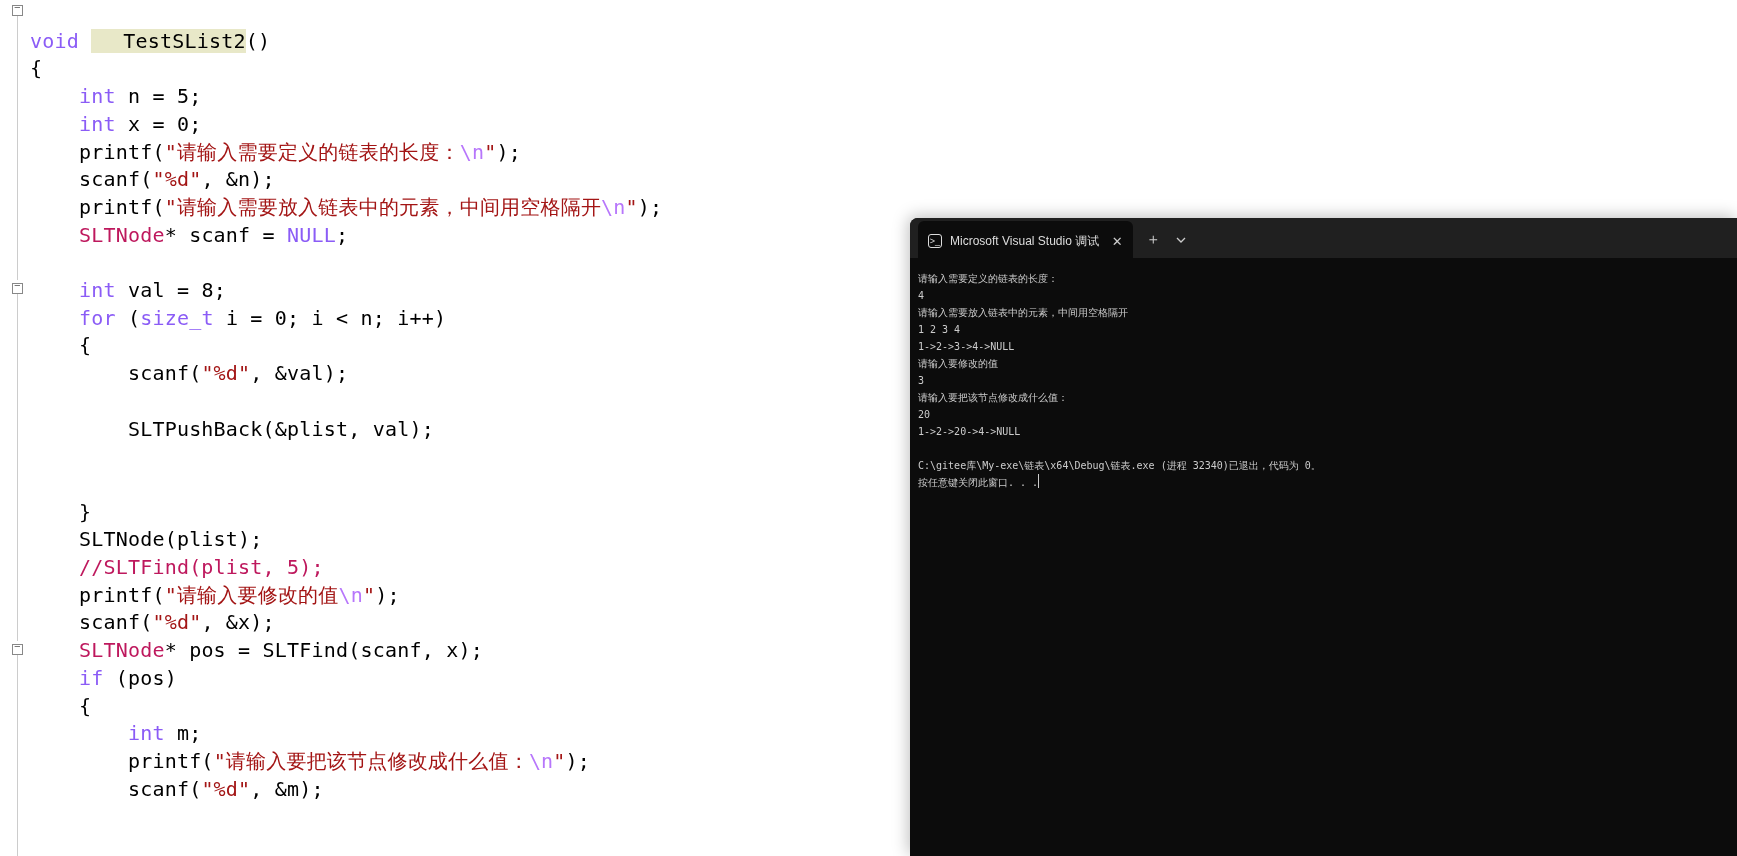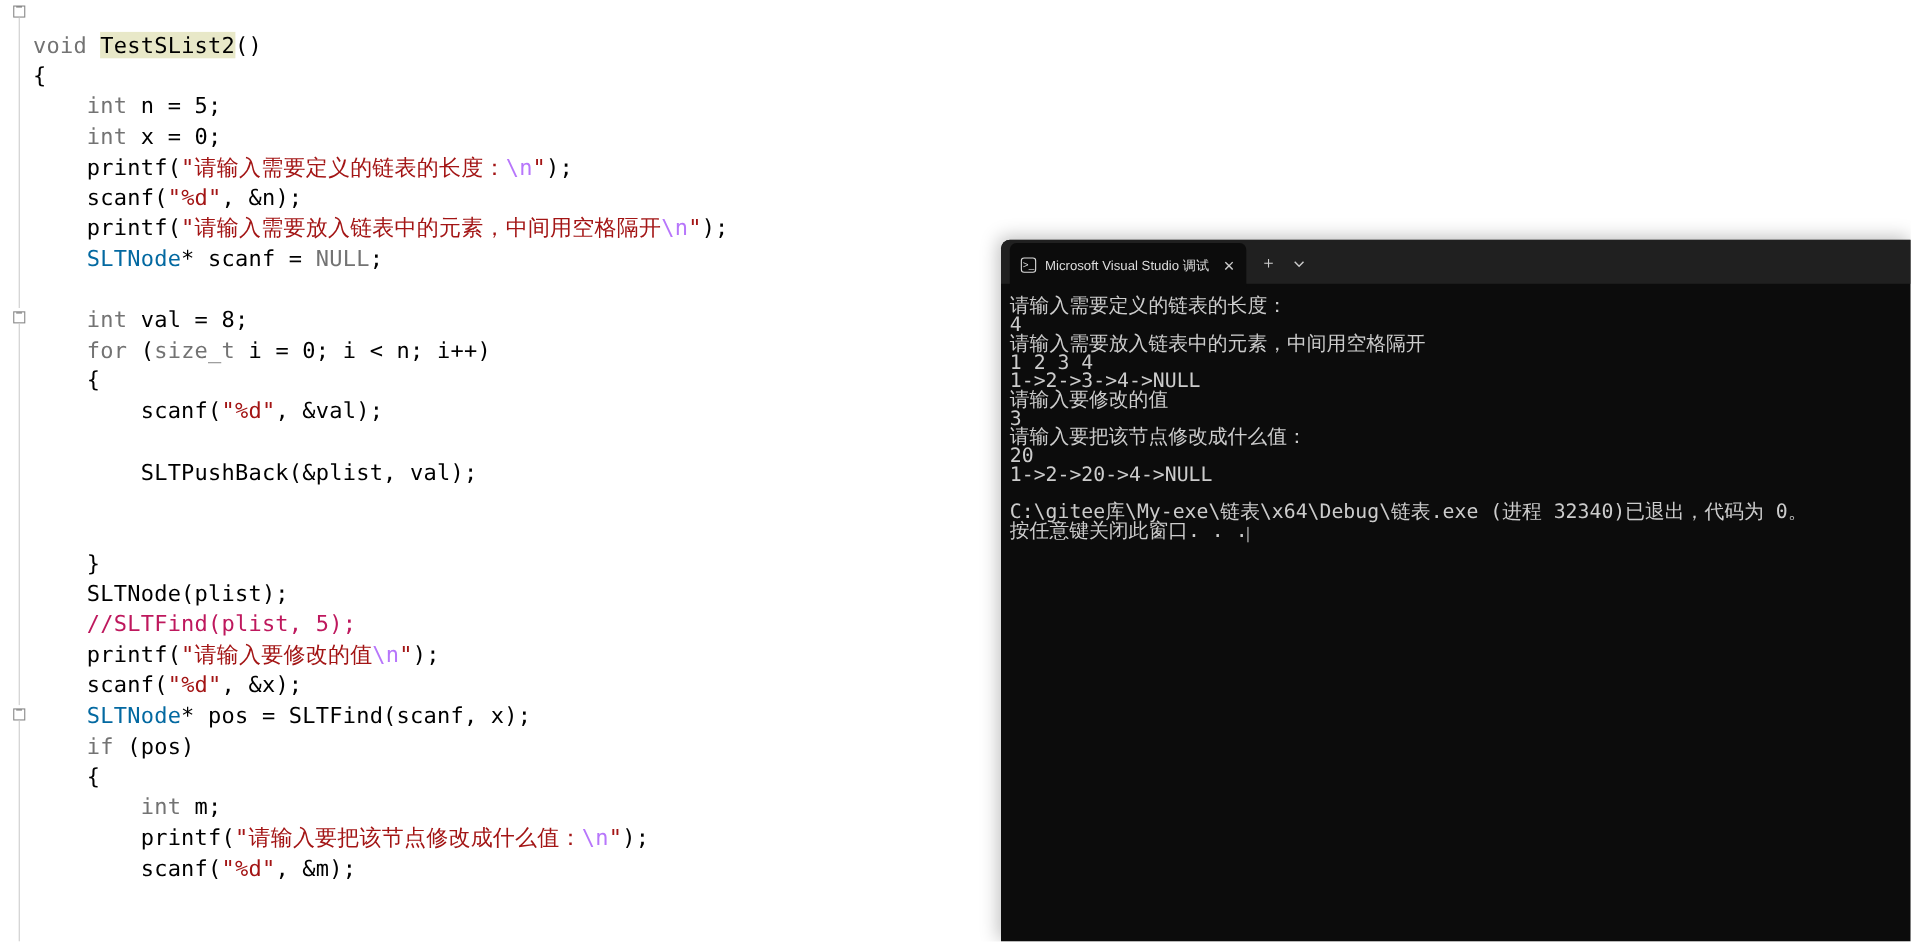--- a/index.html
+++ b/index.html
@@ -6,37 +6,37 @@
 body { background:#fff; width:1737px; height:856px; overflow:hidden; position:relative; font-family:Consolas,"Courier New",monospace; }
 
 
 .editor { position:absolute; left:0; top:0; width:100%; height:100%; background:#fff; }
 .gutter { position:absolute; left:0; top:0; width:30px; height:100%; background:#fff; }
 .fold-box { position:absolute; left:12px; width:11px; height:11px; border:1px solid #888; background:#fff; cursor:pointer; }
 .fold-box::before { content:"−"; position:absolute; left:1px; top:-4px; font-size:11px; color:#555; }
 .fold-line { position:absolute; left:17px; width:0; border-left:1px solid #ccc; }
 
 .code { position:absolute; left:30px; top:0; font-size:20px; line-height:27.7px; white-space:pre; font-family:Consolas,"NSimSun","SimSun",monospace; color:#000; letter-spacing:0.2px;}
-.kw { color:#737373; }
-.type { color:#0369a1; }
+.kw { color:#8b5cf6; }
+.type { color:#be185d; }
 .str { color:#a31515; }
 .esc { color:#b776fb; }
 .cmt { color:#be185d; }
-.hl { background:#e8e8c8; }
+.hl { background:#e8e8c8;padding-left:32px; }
 
 
 .term { position:absolute; left:910px; top:218px; width:827px; height:638px; background:#0c0c0c; border-radius:8px 0 0 0; box-shadow:-2px -2px 16px rgba(0,0,0,.25); overflow:hidden; }
 .term-titlebar { height:40px; background:#202020; display:flex; align-items:center; }
 .term-tab { height:40px; background:#0c0c0c; border-radius:6px 6px 0 0; margin-left:8px; margin-top:6px; display:flex; align-items:center; padding:0 10px 0 10px; gap:8px; color:#ddd; font-family:"Segoe UI",Arial,sans-serif; font-size:12px; }
 .term-tab-icon { width:14px; height:14px; border:1.5px solid #ddd; border-radius:3px; display:flex; align-items:center; justify-content:center; font-size:9px;}
 .term-tab-close { width:12px; height:12px; display:flex; align-items:center; justify-content:center; cursor:pointer; color:#ccc; font-size:13px; margin-left:4px;}
 .term-add { width:32px; height:32px; display:flex; align-items:center; justify-content:center; color:#ccc; cursor:pointer; font-size:15px; margin-left:4px; margin-top:3px;}
 .term-drop { width:24px; height:32px; display:flex; align-items:center; justify-content:center; color:#ccc; cursor:pointer; margin-left:0; margin-top:3px;}
 .term-drop svg { width:10px; height:10px; }
-.term-body { padding:12px 8px; color:#cccccc; font-family:"NSimSun","SimSun",Consolas,monospace; font-size:18px; line-height:17px; white-space:pre; }
+.term-body { padding:12px 8px; color:#cccccc; font-family:"NSimSun","SimSun",Consolas,monospace; font-size:10px; line-height:17px; white-space:pre; }
 .cursor { display:inline-block; width:1px; height:14px; background:#ccc; vertical-align:text-bottom; }
 </style>
 </head>
 <body>
 
 <div class="editor">
   <div class="gutter">
     <div class="fold-box" style="top:5px;"></div>
     <div class="fold-line" style="top:16px;height:264px;"></div>
     <div class="fold-box" style="top:283px;"></div>

